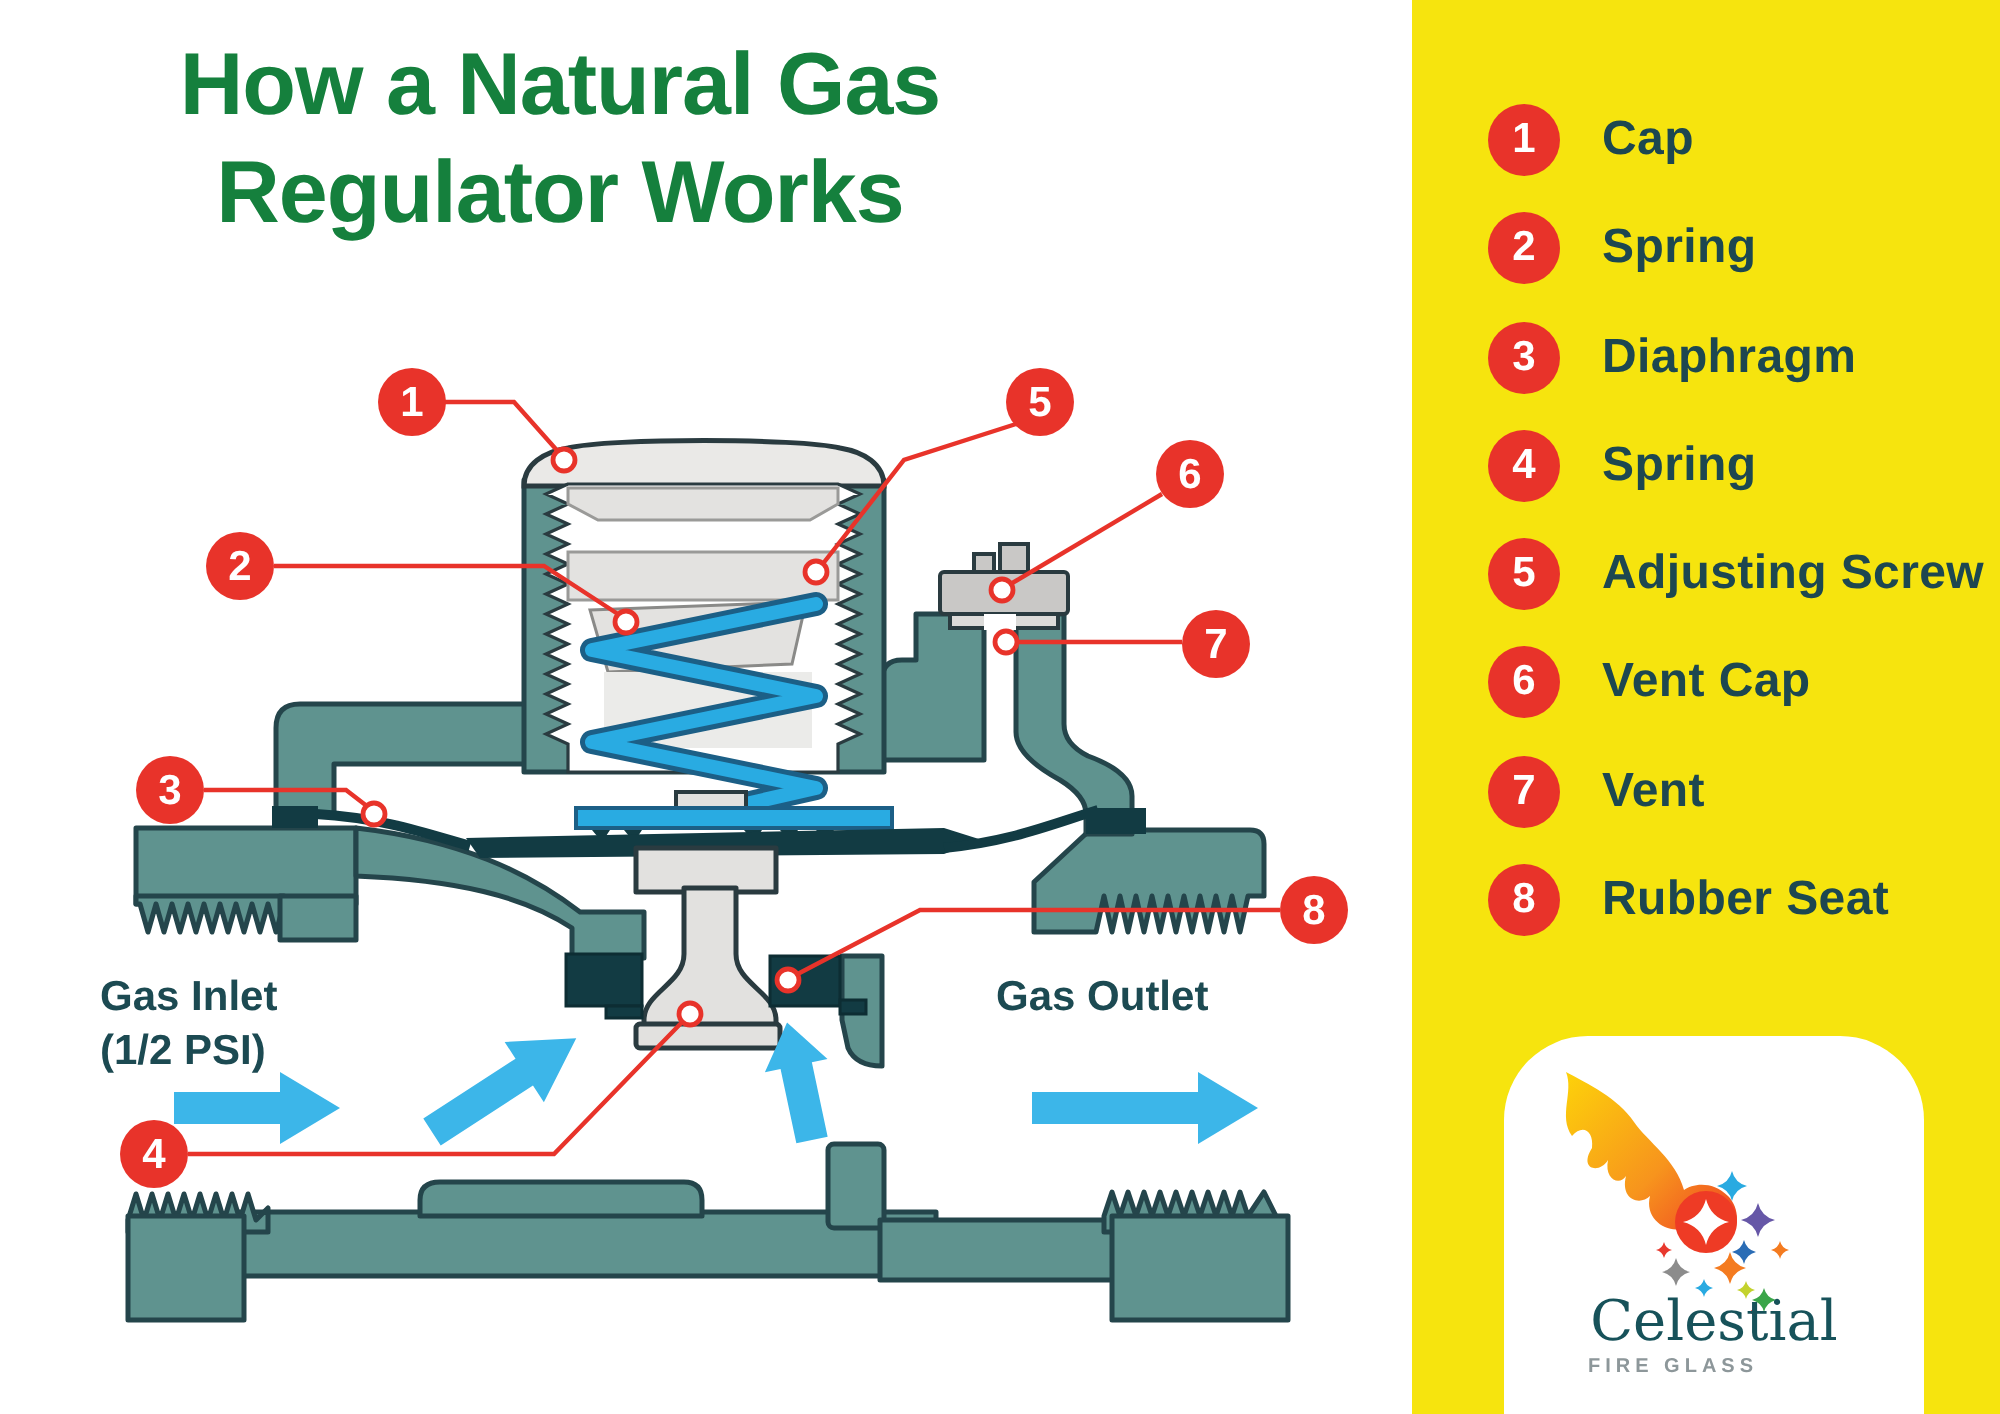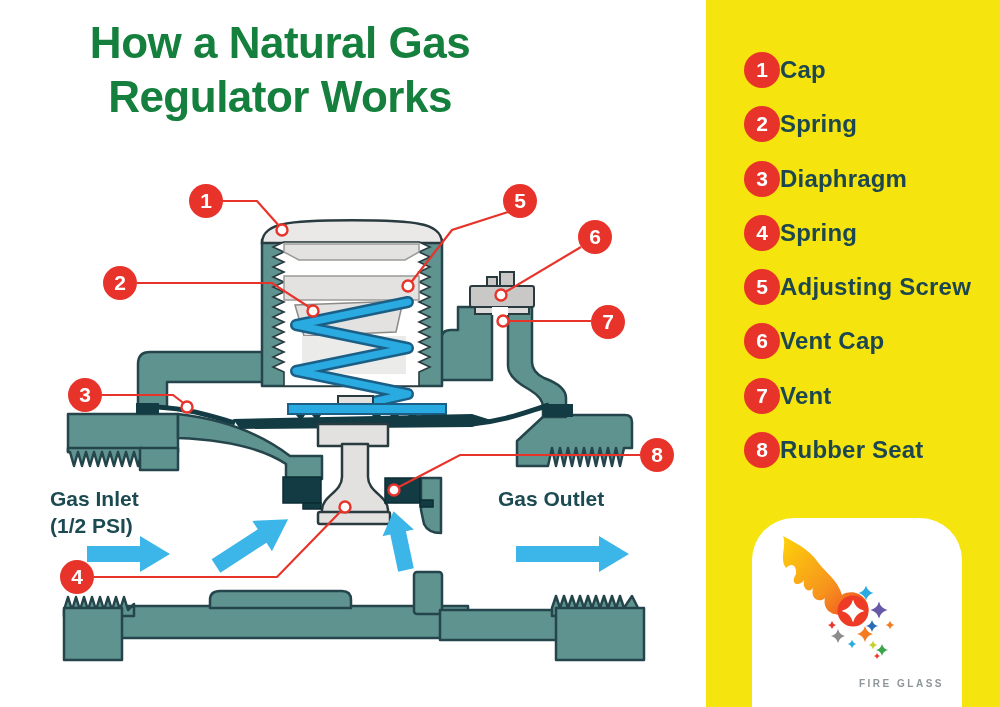--- a/index.html
+++ b/index.html
@@ -9,26 +9,26 @@
          font-size:44px;line-height:54px;font-weight:600;color:#15803d;letter-spacing:-0.5px;}
   .diagram-svg{position:absolute;left:0;top:0;}
   .flow-label{position:absolute;text-align:left;font-size:21px;line-height:27px;
               font-weight:600;color:#1c4a52;}
   .flow-label.inlet{left:50px;top:485px;width:135px;}
   .flow-label.outlet{left:498px;top:485px;width:150px;}
   .legend-panel{position:absolute;left:706px;top:0;width:294px;height:707px;background:#f6e40e;}
   .legend-row{position:absolute;left:38px;height:36px;display:flex;align-items:center;}
   .legend-badge{width:36px;height:36px;border-radius:50%;background:#e8332a;color:#ffffff;
                 font-size:21px;font-weight:bold;display:flex;align-items:center;justify-content:center;}
-  .legend-label{font-size:24px;color:#1d4750;font-weight:600;letter-spacing:0.2px;}
+  .legend-label{margin-left:21px;font-size:24px;color:#1d4750;font-weight:600;letter-spacing:0.2px;}
   .logo-card{position:absolute;left:752px;top:518px;width:210px;height:189px;background:#ffffff;
              border-radius:42px 42px 0 0;}
   .logo-name{position:absolute;left:0;top:126px;width:100%;text-align:center;
              font-family:"DejaVu Serif",serif;font-size:28px;color:#17525a;}
-  .logo-sub{position:absolute;left:42px;top:160px;width:150px;text-align:right;
+  .logo-sub{position:absolute;left:42px;top:160px;width:150px;text-align:left;
             font-size:10px;letter-spacing:2.5px;color:#8d979a;font-weight:bold;}
 </style>
 </head>
 <body>
 
 <div class="page">
 
   <div class="title">
     <div>How a Natural Gas</div>
     <div>Regulator Works</div>
@@ -244,16 +244,17 @@
           <use href="#star4" transform="translate(120,108) scale(0.6)" fill="#2a6cb5"></use>
           <use href="#star4" transform="translate(138,107) scale(0.45)" fill="#f47b20"></use>
           <use href="#star4" transform="translate(86,118) scale(0.7)" fill="#8c8c8c"></use>
           <use href="#star4" transform="translate(113,116) scale(0.8)" fill="#f47b20"></use>
           <use href="#star4" transform="translate(100,126) scale(0.45)" fill="#29aae1"></use>
           <use href="#star4" transform="translate(121,127) scale(0.45)" fill="#c3d22e"></use>
           <use href="#star4" transform="translate(130,132) scale(0.6)" fill="#3aa549"></use>
           <use href="#star4" transform="translate(125,138) scale(0.3)" fill="#e8392e"></use>
         </g>
       </svg>
+      <div class="logo-name">Celestial</div>
       <div class="logo-sub">FIRE GLASS</div>
     </div>
   </div>
 </div>
 
 </body></html>

